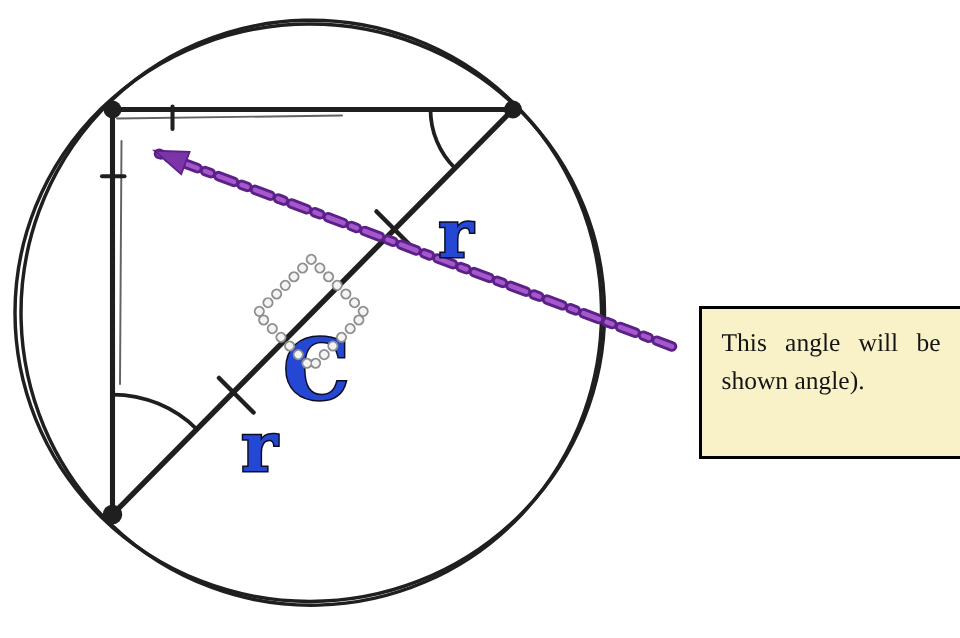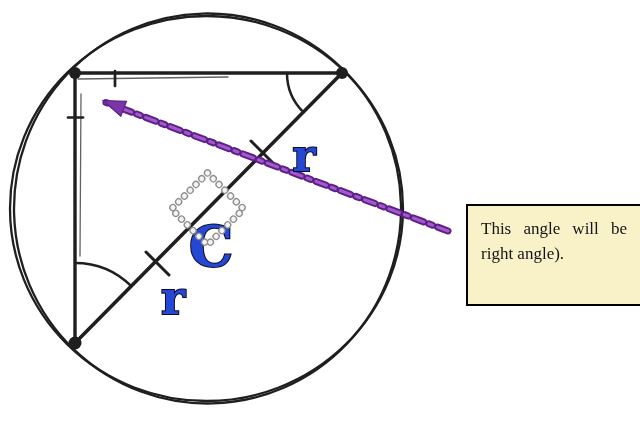--- a/index.html
+++ b/index.html
@@ -138,16 +138,16 @@
       <rect class="ra-dot" x="182" y="183.5" width="51" height="51" transform="rotate(45 207.5 209)"></rect>
     </g>
 
     <circle class="vertex-dot" cx="75" cy="73" r="6"></circle>
     <circle class="vertex-dot" cx="342" cy="73" r="6"></circle>
     <circle class="vertex-dot" cx="75" cy="343" r="6.5"></circle>
   </svg>
 
   <div class="callout">
     <div class="jline">This angle will be</div>
-    <div class="lline">right angle).</div>
+    <div class="lline">shown angle).</div>
   </div>
 
 </div>
 
 </body></html>

